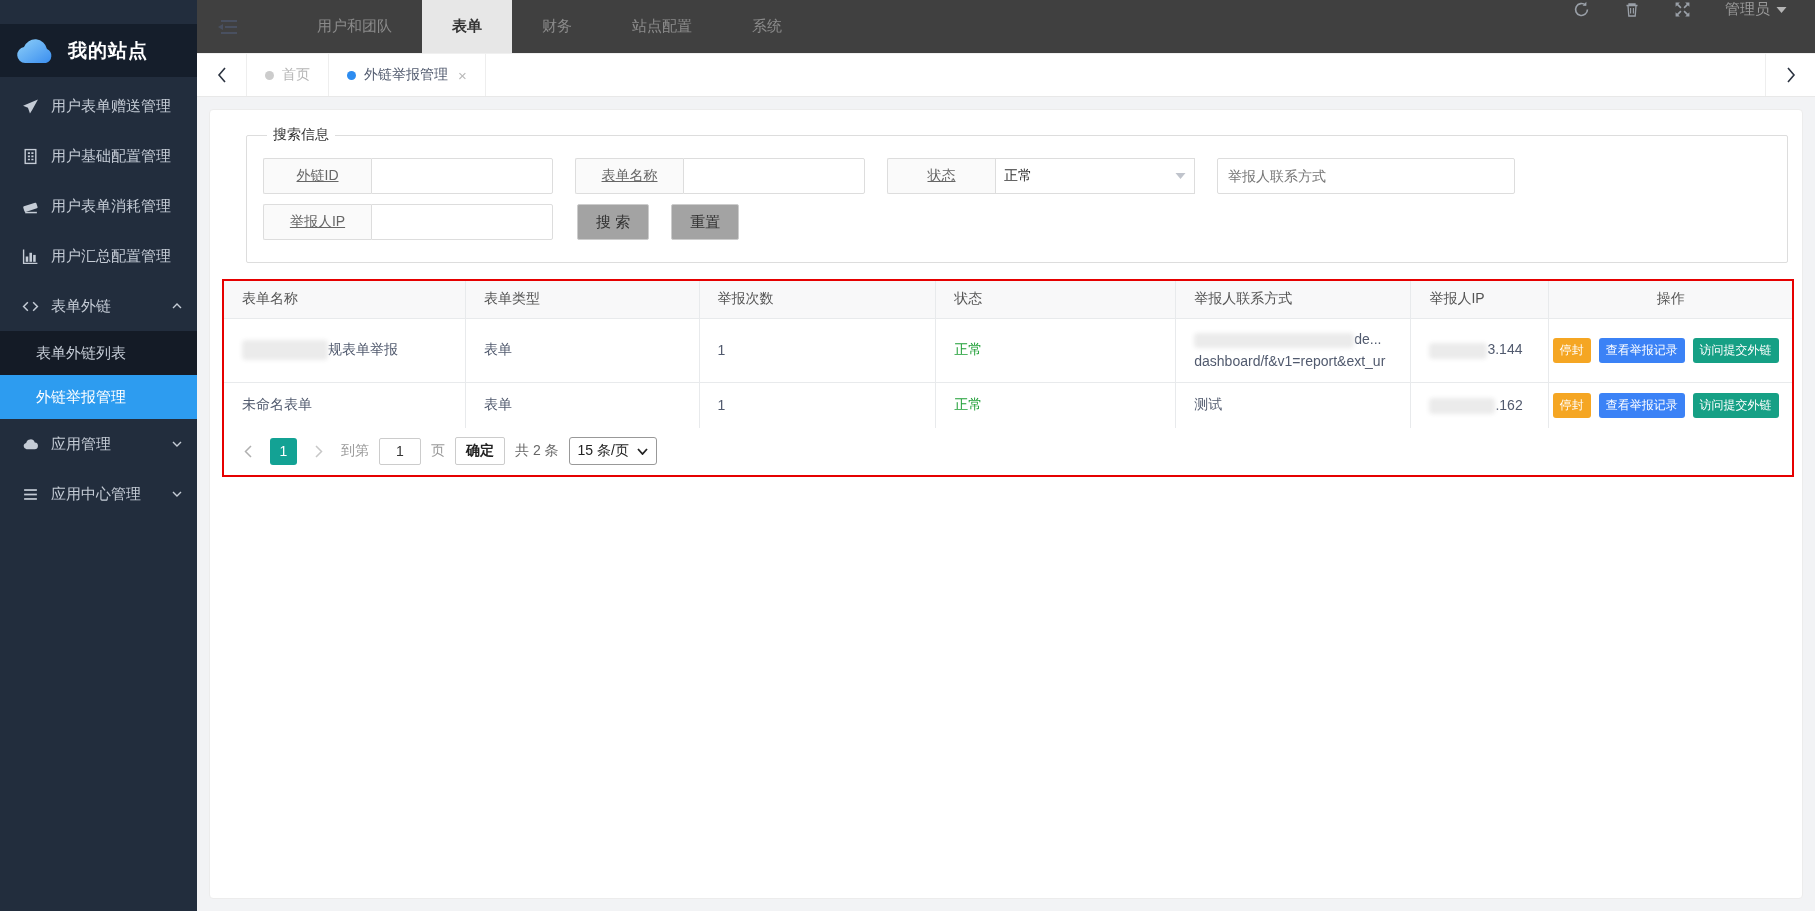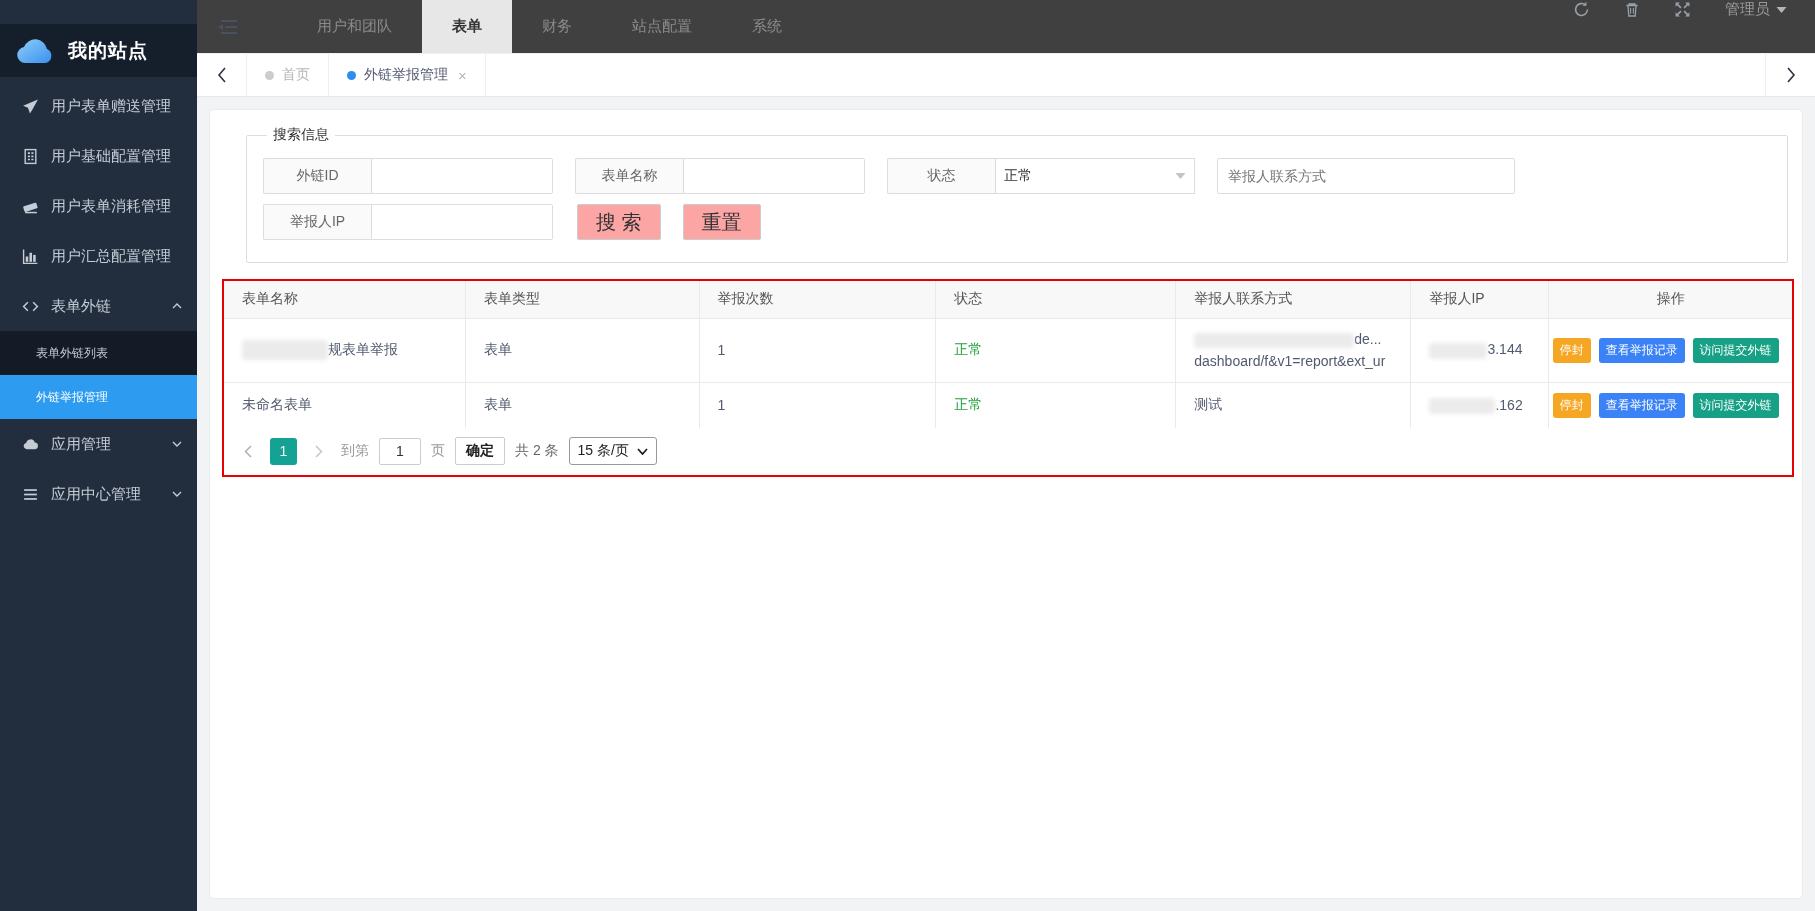--- a/index.html
+++ b/index.html
@@ -7,21 +7,21 @@
   .app { display:flex; width:100%; height:100%; }
 
   
   .sidebar { width:197px; background:#222d3d; color:#c5ccd6; flex-shrink:0; display:flex; flex-direction:column; }
   .logo { height:53px; background:#151e2b; display:flex; align-items:center; padding-left:14px; gap:10px; flex-shrink:0;margin-top:24px; }
   .logo-title { color:#fff; font-size:19px; font-weight:bold; letter-spacing:1px; }
   .menu { padding-top:4px; }
   .menu-item { height:50px; display:flex; align-items:center; padding:0 14px 0 22px; gap:12px; font-size:15px; cursor:pointer; }
   .menu-item .mi-label { flex:1; }
   .menu-item svg { flex-shrink:0; }
-  .submenu-item { height:44px; display:flex; align-items:center; padding-left:36px; font-size:12px; background:#141b26; cursor:pointer; }
+  .submenu-item { height:44px; display:flex; align-items:center; padding-left:36px; font-size:15px; background:#141b26; cursor:pointer; }
   .submenu-item.active { background:#2d9cf0; color:#fff; }
   .chev { width:12px; height:12px; }
 
   
   .main { flex:1; display:flex; flex-direction:column; min-width:0; }
 
   
   .topbar { height:53px; background:#404040; display:flex; align-items:flex-start; flex-shrink:0; }
   .fold-btn { width:60px; height:53px; display:flex; align-items:center; justify-content:center; cursor:pointer; }
   .nav-items { display:flex; height:53px; margin-left:30px; }
@@ -43,26 +43,26 @@
 
   
   .content { flex:1; background:#f2f3f5; padding:12px; min-height:0; }
   .panel { background:#fff; border:1px solid #ececec; border-radius:4px; height:100%; padding-top:16px; }
 
   
   fieldset.search { border:1px solid #ddd; border-radius:2px; margin:0 14px 16px 36px; padding:14px 10px 12px 16px; }
   fieldset.search legend { font-size:14px; color:#333; padding:0 6px; margin-left:4px; }
   .srow { display:flex; gap:22px; margin-bottom:10px; align-items:center; }
   .fgroup { display:flex; height:36px; }
-  .flabel { background:#fafafa; border:1px solid #ddd; border-right:none; color:#666; font-size:14px; display:flex; align-items:center; justify-content:center; width:108px; border-radius:2px 0 0 2px; }
+  .flabel { background:#fafafa; border:1px solid #ddd; border-right:none; color:#666; font-size:14px; display:flex; align-items:center; justify-content:center; width:108px; border-radius:2px 0 0 2px;text-decoration:underline; }
   .finput { border:1px solid #ddd; width:182px; height:36px; padding:0 8px; font-size:14px; color:#333; border-radius:0 2px 2px 0; outline:none; }
   .fselect { border:1px solid #ddd; width:200px; height:36px; display:flex; align-items:center; padding:0 8px; font-size:14px; color:#333; justify-content:space-between; cursor:pointer; background:#fff; }
   .lone-input { border:1px solid #ddd; width:298px; height:36px; padding:0 10px; font-size:14px; border-radius:2px; outline:none; }
   .lone-input::placeholder { color:#777; }
-  .btn { height:36px; background:#fca5a5; border:1px solid #ccc; border-radius:2px; font-size:20px; color:#333; padding:0 18px; cursor:pointer; }
+  .btn { height:36px; background:#a3a3a3; border:1px solid #ccc; border-radius:2px; font-size:15px; color:#333; padding:0 18px; cursor:pointer; }
   .btn.search-btn { margin-left:2px; }
 
   
   .table-zone { border:2px solid #e60000; margin:0 8px 0 12px; }
   table.grid { width:100%; border-collapse:collapse; table-layout:fixed; }
   table.grid th { background:#f8f8f9; font-weight:normal; color:#555; font-size:14px; text-align:left; height:37px; padding:0 0 0 18px; border-right:1px solid #e8eaec; }
   table.grid th:last-child { border-right:none; text-align:center; padding-left:0; }
   table.grid td { border-top:1px solid #e8eaec; border-right:1px solid #e8eaec; font-size:14px; color:#515a6e; padding:8px 10px 8px 18px; vertical-align:middle; }
   table.grid td:last-child { border-right:none; text-align:center; padding-left:0; }
   tr.r1 td { height:64px; }

